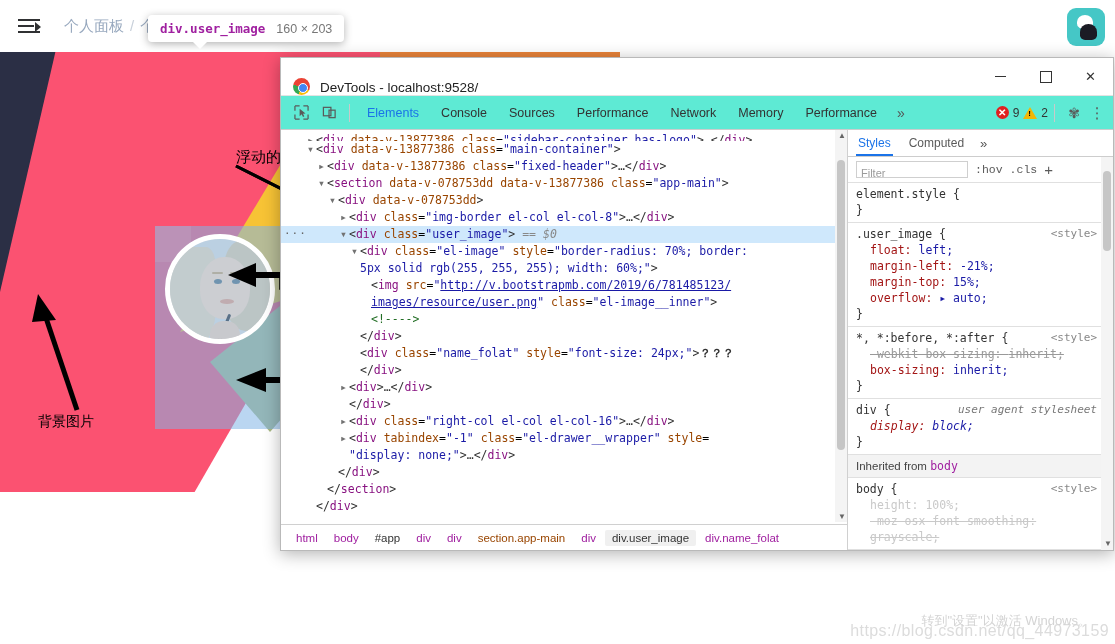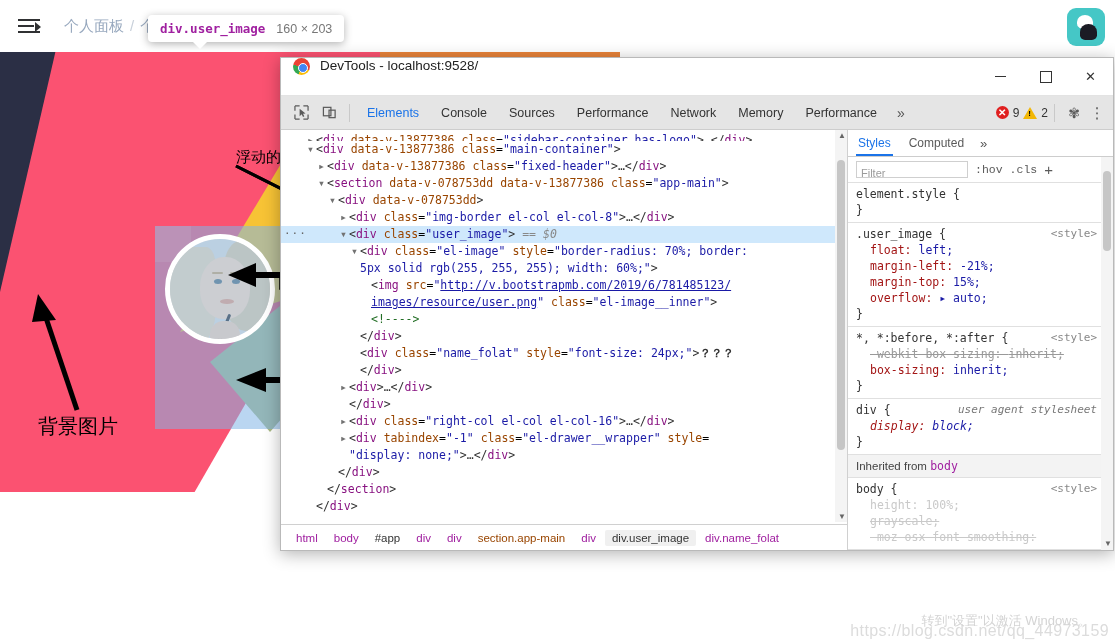--- a/index.html
+++ b/index.html
@@ -140,33 +140,33 @@
     border-left:8px solid transparent; border-right:8px solid transparent;
     border-top:8px solid #fff;
   }
 
   
   .anno { position:absolute; z-index:25; color:#000; font-size:15px;
           font-family:"DejaVu Sans", sans-serif; white-space:nowrap; }
   .anno-float { left:236px; top:148px; }
   .anno-img   { left:278px; top:274px; }
   .anno-text  { left:302px; top:366px; }
-  .anno-bg    { left:38px;  top:413px; font-size:20px; }
+  .anno-bg    { left:38px;  top:413px; font-size:14px; }
   .arrow { position:absolute; z-index:24; }
 
   
   .devtools {
     position:absolute; left:280px; top:57px; width:834px; height:494px;
     background:#fff; border:1px solid #b9b9b9;
     box-shadow:0 3px 16px rgba(0,0,0,.30); z-index:30;
     display:flex; flex-direction:column;
     font-family:"Liberation Sans", sans-serif;
   }
   .dt-title {
-    height:38px; display:flex; align-items:flex-start;
+    height:38px; display:flex; align-items:flex-end;
     background:#fff; border-bottom:1px solid #e3e3e3; flex:none;
   }
   .chrome-logo {
     width:17px; height:17px; border-radius:50%; margin-left:12px; flex:none;
     background:conic-gradient(#ea4335 0 33%, #fbbc05 33% 56%, #34a853 56% 78%, #ea4335 78% 100%);
     position:relative;
   }
   .chrome-logo::after {
     content:""; position:absolute; left:4.5px; top:4.5px;
     width:8px; height:8px; border-radius:50%;
@@ -176,21 +176,21 @@
   .dt-winbtns { margin-left:auto; display:flex; }
   .dt-winbtns div {
     width:45px; height:37px; display:flex; align-items:center; justify-content:center;
     font-size:13px; color:#333;
   }
   .dt-winbtns .wb-min::before { content:""; width:11px; height:1px; background:#333; }
   .dt-winbtns .wb-max::before { content:""; width:10px; height:10px; border:1px solid #333; }
 
   .dt-toolbar {
     height:34px; display:flex; align-items:center; flex:none;
-    border-bottom:1px solid #cdcdcd; background:#e5e5e5; padding:0 6px;
+    border-bottom:1px solid #cdcdcd; background:#5eead4; padding:0 6px;
   }
   .tb-ico { width:28px; height:26px; display:flex; align-items:center; justify-content:center; }
   .tb-sep { width:1px; height:18px; background:#c9c9c9; margin:0 6px; }
   .dt-tab {
     padding:0 11px; height:26px; line-height:26px; font-size:12.5px;
     color:#333; white-space:nowrap;
   }
   .dt-tab.active { color:#1a73e8; }
   .dt-more { padding:0 9px; font-size:14px; color:#555; }
   .dt-errs { display:flex; align-items:center; gap:4px; margin-left:auto; font-size:12px; }
@@ -533,22 +533,22 @@
             <div class="sel-name">div {</div>
             <div class="src ua">user agent stylesheet</div>
             <div class="" style="font-style: italic;"><span class="prop">display: </span><span class="val">block;</span></div>
             <div>}</div>
           </div>
           <div class="inherit-bar">Inherited from <b>body</b></div>
           <div class="rule">
             <div class="sel-name">body {</div>
             <div class="src">&lt;style&gt;</div>
             <div class="faded"><span class="prop">height: </span><span class="val">100%;</span></div>
+            <div class="strike faded"><span class="prop">-moz-osx-font-smoothing:</span><span class="val"></span></div>
             <div class="strike faded"><span class="prop">grayscale;</span><span class="val"></span></div>
-            <div class="strike faded"><span class="prop">-moz-osx-font-smoothing:</span><span class="val"></span></div>
           </div>
         </div>
       <div class="st-vscroll">
         <div class="thumb"></div>
         <div class="dn">▼</div>
       </div>
     </div>
   </div>
 </div>
 

